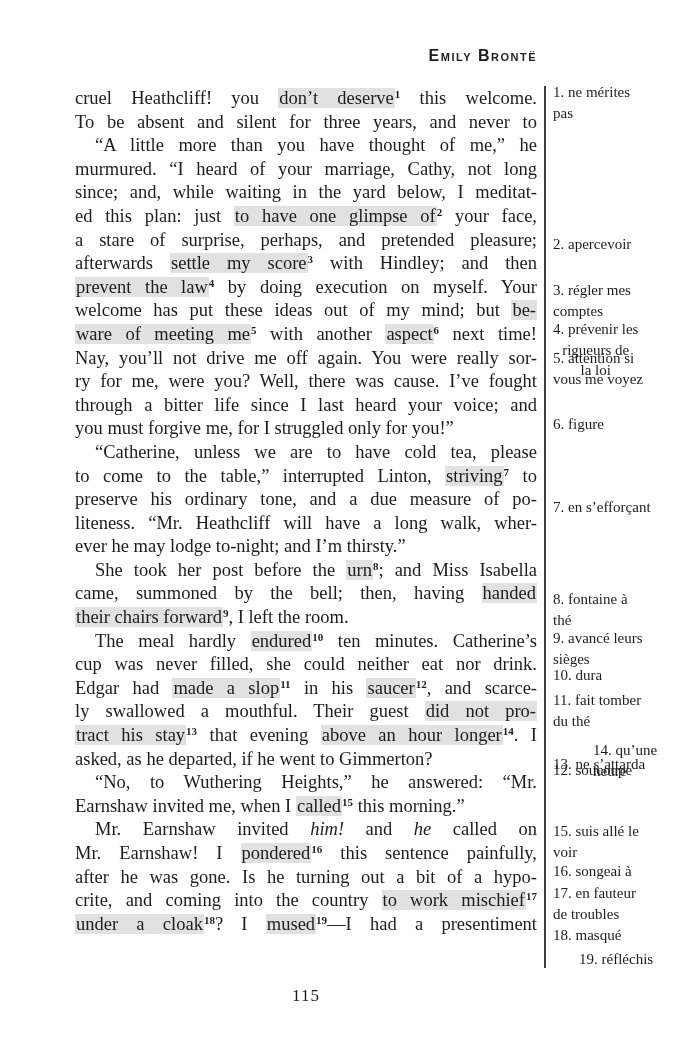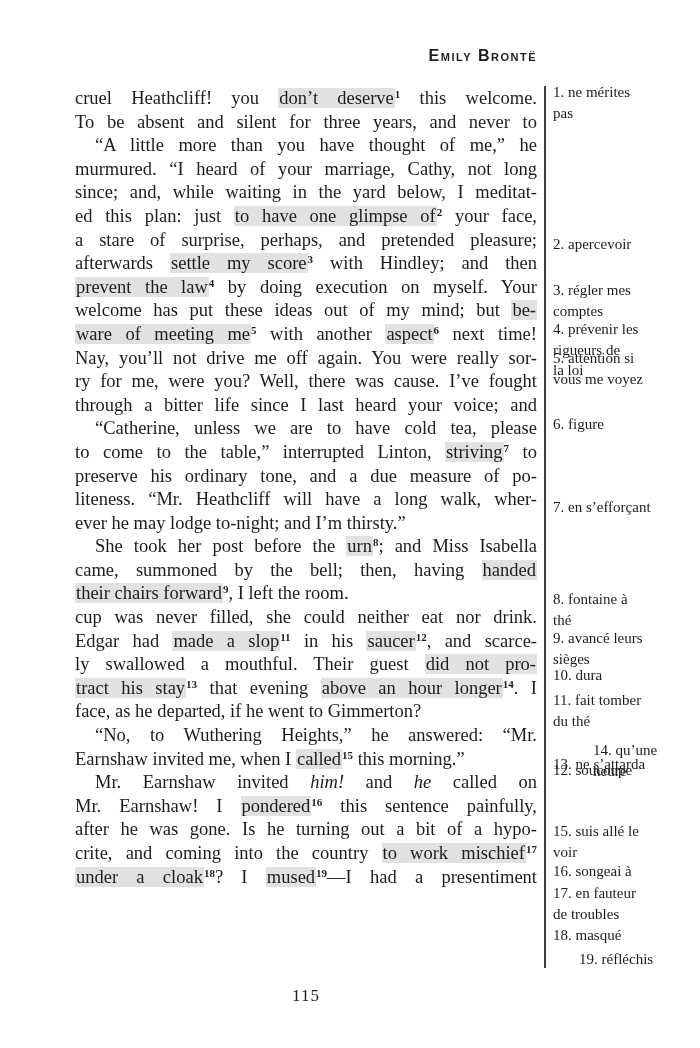--- a/index.html
+++ b/index.html
@@ -67,33 +67,35 @@
       <div class="tline just"><span>since; and, while waiting in the yard below, I meditat-</span></div>
       <div class="tline just"><span>ed this plan: just </span><span class="hl">to have one glimpse of</span><span class="sup">2</span><span> your face,</span></div>
       <div class="tline just"><span>a stare of surprise, perhaps, and pretended pleasure;</span></div>
       <div class="tline just"><span>afterwards </span><span class="hl">settle my score</span><span class="sup">3</span><span> with Hindley; and then</span></div>
       <div class="tline just"><span class="hl">prevent the law</span><span class="sup">4</span><span> by doing execution on myself. Your</span></div>
       <div class="tline just"><span>welcome has put these ideas out of my mind; but </span><span class="hl">be-</span></div>
       <div class="tline just"><span class="hl">ware of meeting me</span><span class="sup">5</span><span> with another </span><span class="hl">aspect</span><span class="sup">6</span><span> next time!</span></div>
       <div class="tline just"><span>Nay, you’ll not drive me off again. You were really sor-</span></div>
       <div class="tline just"><span>ry for me, were you? Well, there was cause. I’ve fought</span></div>
       <div class="tline just"><span>through a bitter life since I last heard your voice; and</span></div>
+      <div class="tline"><span>you must forgive me, for I struggled only for you!”</span></div>
       <div class="tline just ind"><span>“Catherine, unless we are to have cold tea, please</span></div>
       <div class="tline just"><span>to come to the table,” interrupted Linton, </span><span class="hl">striving</span><span class="sup">7</span><span> to</span></div>
       <div class="tline just"><span>preserve his ordinary tone, and a due measure of po-</span></div>
       <div class="tline just"><span>liteness. “Mr. Heathcliff will have a long walk, wher-</span></div>
       <div class="tline"><span>ever he may lodge to-night; and I’m thirsty.”</span></div>
       <div class="tline just ind"><span>She took her post before the </span><span class="hl">urn</span><span class="sup">8</span><span>; and Miss Isabella</span></div>
       <div class="tline just"><span>came, summoned by the bell; then, having </span><span class="hl">handed</span></div>
       <div class="tline"><span class="hl">their chairs forward</span><span class="sup">9</span><span>, I left the room.</span></div>
+      <div class="tline just ind"><span>The meal hardly </span><span class="hl">endured</span><span class="sup">10</span><span> ten minutes. Catherine’s</span></div>
       <div class="tline just"><span>cup was never filled, she could neither eat nor drink.</span></div>
       <div class="tline just"><span>Edgar had </span><span class="hl">made a slop</span><span class="sup">11</span><span> in his </span><span class="hl">saucer</span><span class="sup">12</span><span>, and scarce-</span></div>
       <div class="tline just"><span>ly swallowed a mouthful. Their guest </span><span class="hl">did not pro-</span></div>
       <div class="tline just"><span class="hl">tract his stay</span><span class="sup">13</span><span> that evening </span><span class="hl">above an hour longer</span><span class="sup">14</span><span>. I</span></div>
-      <div class="tline"><span>face, as he departed, if he went to Gimmerton?</span></div>
+      <div class="tline"><span>asked, as he departed, if he went to Gimmerton?</span></div>
       <div class="tline just ind"><span>“No, to Wuthering Heights,” he answered: “Mr.</span></div>
       <div class="tline"><span>Earnshaw invited me, when I </span><span class="hl">called</span><span class="sup">15</span><span> this morning.”</span></div>
       <div class="tline just ind"><span>Mr. Earnshaw invited </span><span class="it">him!</span><span> and </span><span class="it">he</span><span> called on</span></div>
       <div class="tline just"><span>Mr. Earnshaw! I </span><span class="hl">pondered</span><span class="sup">16</span><span> this sentence painfully,</span></div>
       <div class="tline just"><span>after he was gone. Is he turning out a bit of a hypo-</span></div>
       <div class="tline just"><span>crite, and coming into the country </span><span class="hl">to work mischief</span><span class="sup">17</span></div>
       <div class="tline just"><span class="hl">under a cloak</span><span class="sup">18</span><span>? I </span><span class="hl">mused</span><span class="sup">19</span><span>—I had a presentiment</span></div>
     </div>
 
   <div class="rule"></div>
@@ -103,21 +105,21 @@
         <div>1. ne mérites</div>
         <div>pas</div>
       </div>
       <div class="note" style="top: 234px;">
         <div>2. apercevoir</div>
       </div>
       <div class="note" style="top: 280px;">
         <div>3. régler mes</div>
         <div>comptes</div>
       </div>
-      <div class="note" style="top: 319px;">
+      <div class="note" style="top: 319px; text-align: center;">
         <div>4. prévenir les</div>
         <div>rigueurs de</div>
         <div>la loi</div>
       </div>
       <div class="note" style="top: 348px;">
         <div>5. attention si</div>
         <div>vous me voyez</div>
       </div>
       <div class="note" style="top: 414px;">
         <div>6. figure</div>

